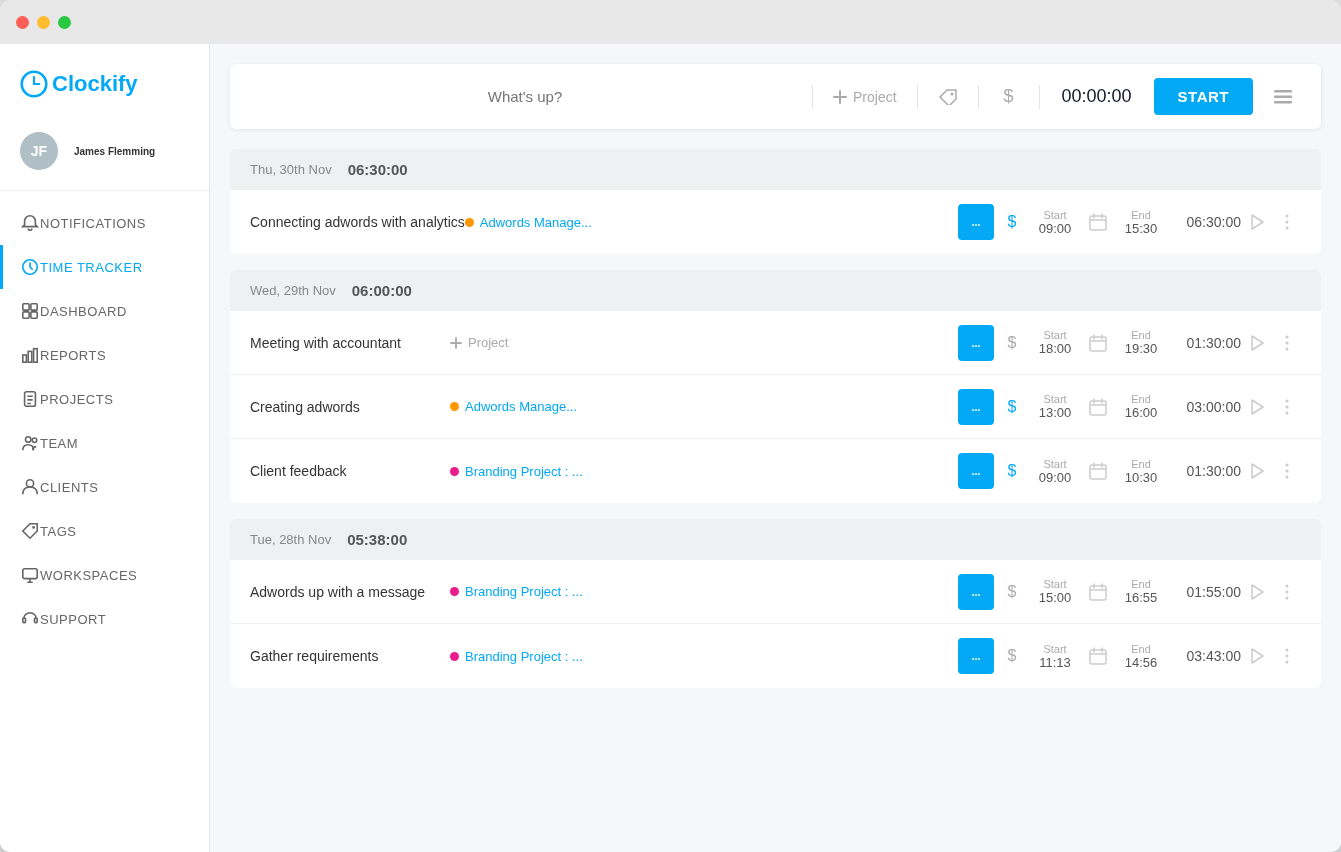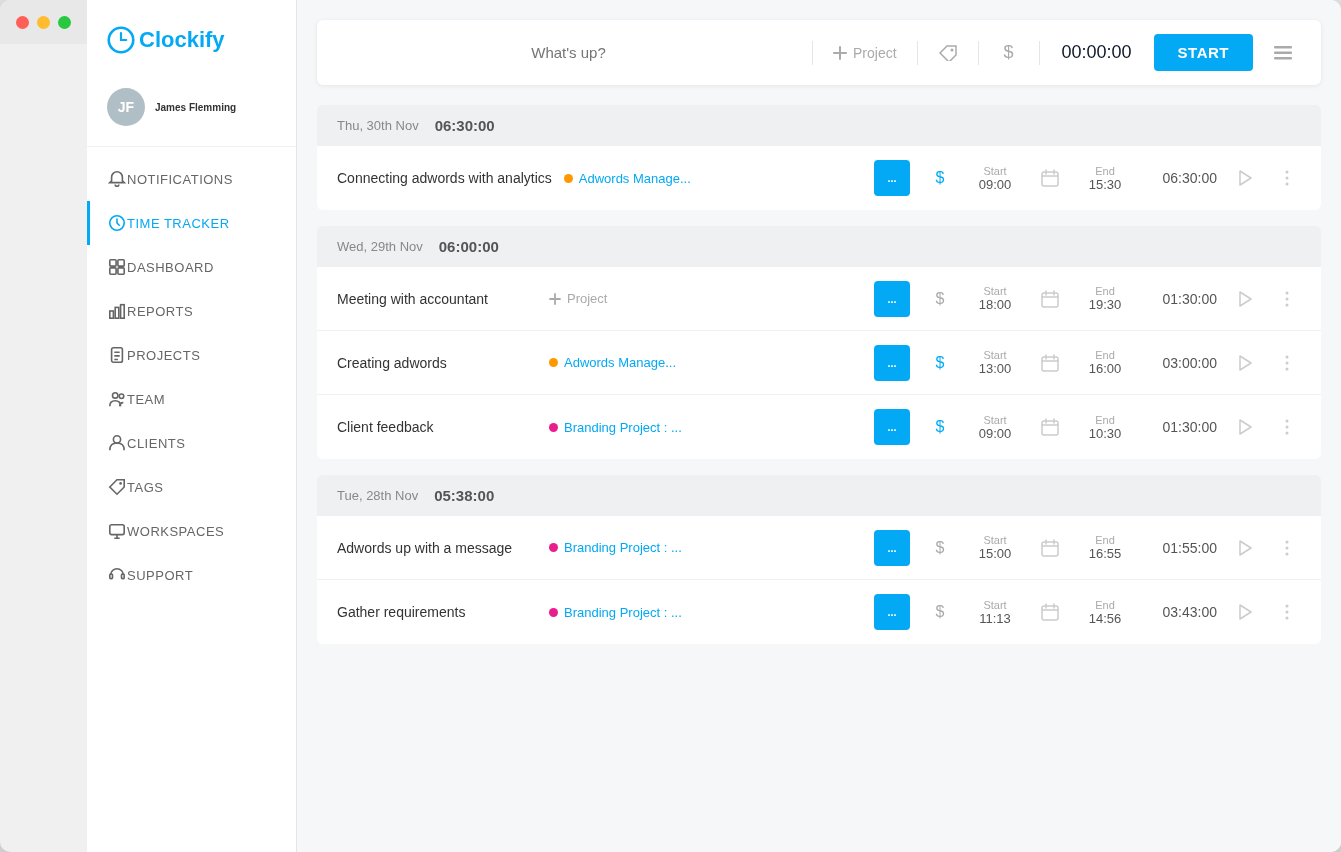--- a/index.html
+++ b/index.html
@@ -1,36 +1,36 @@
 <!DOCTYPE html>
 <html><head>
   <meta charset="utf-8">
   <style>
     * { box-sizing: border-box; margin: 0; padding: 0; }
     body { font-family: -apple-system, BlinkMacSystemFont, 'Segoe UI', sans-serif; background: #e8e8e8; display: flex; height: 852px; width: 1341px; overflow: hidden; }
 
     
-    .window { width: 1341px; height: 852px; background: #f0f0f0; border-radius: 10px; overflow: hidden; display: flex; flex-direction: row; box-shadow: 0 10px 40px rgba(0,0,0,0.3); }
+    .window { width: 1341px; height: 852px; background: #f0f0f0; border-radius: 10px; overflow: hidden; display: flex; flex-direction: column; box-shadow: 0 10px 40px rgba(0,0,0,0.3); }
     .title-bar { height: 44px; background: #e8e8e8; display: flex; align-items: center; padding: 0 16px; flex-shrink: 0; }
     .traffic-lights { display: flex; gap: 8px; }
     .tl { width: 13px; height: 13px; border-radius: 50%; }
     .tl-red { background: #ff5f57; }
     .tl-yellow { background: #febc2e; }
     .tl-green { background: #28c840; }
 
     
     .app { display: flex; flex: 1; overflow: hidden; }
 
     
     .sidebar { width: 210px; background: #fff; border-right: 1px solid #e5e5e5; display: flex; flex-direction: column; flex-shrink: 0; padding-top: 10px; }
     .sidebar-logo { padding: 16px 20px 24px; }
     .logo-text { font-size: 22px; font-weight: 700; color: #03a9f4; display: flex; align-items: center; gap: 4px; }
     .logo-icon { width: 28px; height: 28px; }
 
-    .user-section { display: flex; align-items: center; gap: 10px; padding: 10px 20px 20px; border-bottom: 1px solid #f0f0f0; margin-bottom: 10px; }
+    .user-section { display: flex; align-items: center; gap: 16px; padding: 10px 20px 20px; border-bottom: 1px solid #f0f0f0; margin-bottom: 10px; }
     .avatar { width: 38px; height: 38px; border-radius: 50%; background: #b0bec5; overflow: hidden; display: flex; align-items: center; justify-content: center; color: white; font-size: 14px; font-weight: 600; }
     .username { font-size: 10px; font-weight: 700; color: #333; }
 
     .nav-item { display: flex; align-items: center; padding: 12px 20px; cursor: pointer; color: #666; font-size: 13px; font-weight: 500; letter-spacing: 0.5px; position: relative; }
     .nav-item.active { color: #03a9f4; }
     .nav-item.active::left { background: #03a9f4; }
     .nav-active-bar { position: absolute; left: 0; top: 0; bottom: 0; width: 3px; background: #03a9f4; }
     .nav-icon { width: 20px; height: 20px; display: flex; align-items: center; justify-content: center; flex-shrink: 0; }
     .nav-icon svg { width: 18px; height: 18px; }
 
@@ -48,21 +48,21 @@
     .start-btn { background: #03a9f4; color: white; border: none; border-radius: 4px; padding: 10px 24px; font-size: 15px; font-weight: 600; cursor: pointer; letter-spacing: 0.5px; }
     .list-view-btn { width: 36px; height: 36px; display: flex; align-items: center; justify-content: center; color: #aaa; cursor: pointer; border: none; background: transparent; }
 
     
     .day-group { margin-bottom: 16px; }
     .day-header { background: #eef0f2; border-radius: 6px 6px 0 0; padding: 12px 20px; display: flex; align-items: center; gap: 16px; }
     .day-label { font-size: 13px; color: #888; font-weight: 400; text-align: center; }
     .day-total { font-size: 15px; font-weight: 600; color: #555; }
 
     
-    .entry { background: #fff; border-bottom: 1px solid #f0f0f0; padding: 12px 20px; display: flex; align-items: center; gap: 12px; min-height: 64px; justify-content: center; }
+    .entry { background: #fff; border-bottom: 1px solid #f0f0f0; padding: 12px 20px; display: flex; align-items: center; min-height: 64px; justify-content: center; }
     .entry:last-child { border-bottom: none; border-radius: 0 0 6px 6px; }
     .entry-desc { font-size: 14px; color: #333; min-width: 200px; flex-shrink: 0; }
     .entry-project { display: flex; align-items: center; gap: 6px; flex: 1; }
     .project-dot { width: 9px; height: 9px; border-radius: 50%; flex-shrink: 0; }
     .project-name { font-size: 13px; color: #03a9f4; cursor: pointer; }
     .entry-tags-btn { width: 36px; height: 36px; background: #03a9f4; border-radius: 4px; display: flex; align-items: center; justify-content: center; cursor: pointer; color: white; font-size: 11px; font-weight: 600; flex-shrink: 0; }
     .entry-dollar { width: 36px; height: 36px; display: flex; align-items: center; justify-content: center; color: #aaa; cursor: pointer; font-size: 16px; flex-shrink: 0; }
     .entry-dollar.billable { color: #03a9f4; }
     .entry-time { display: flex; align-items: center; gap: 4px; flex-shrink: 0; }
     .time-label { font-size: 11px; color: #aaa; }

